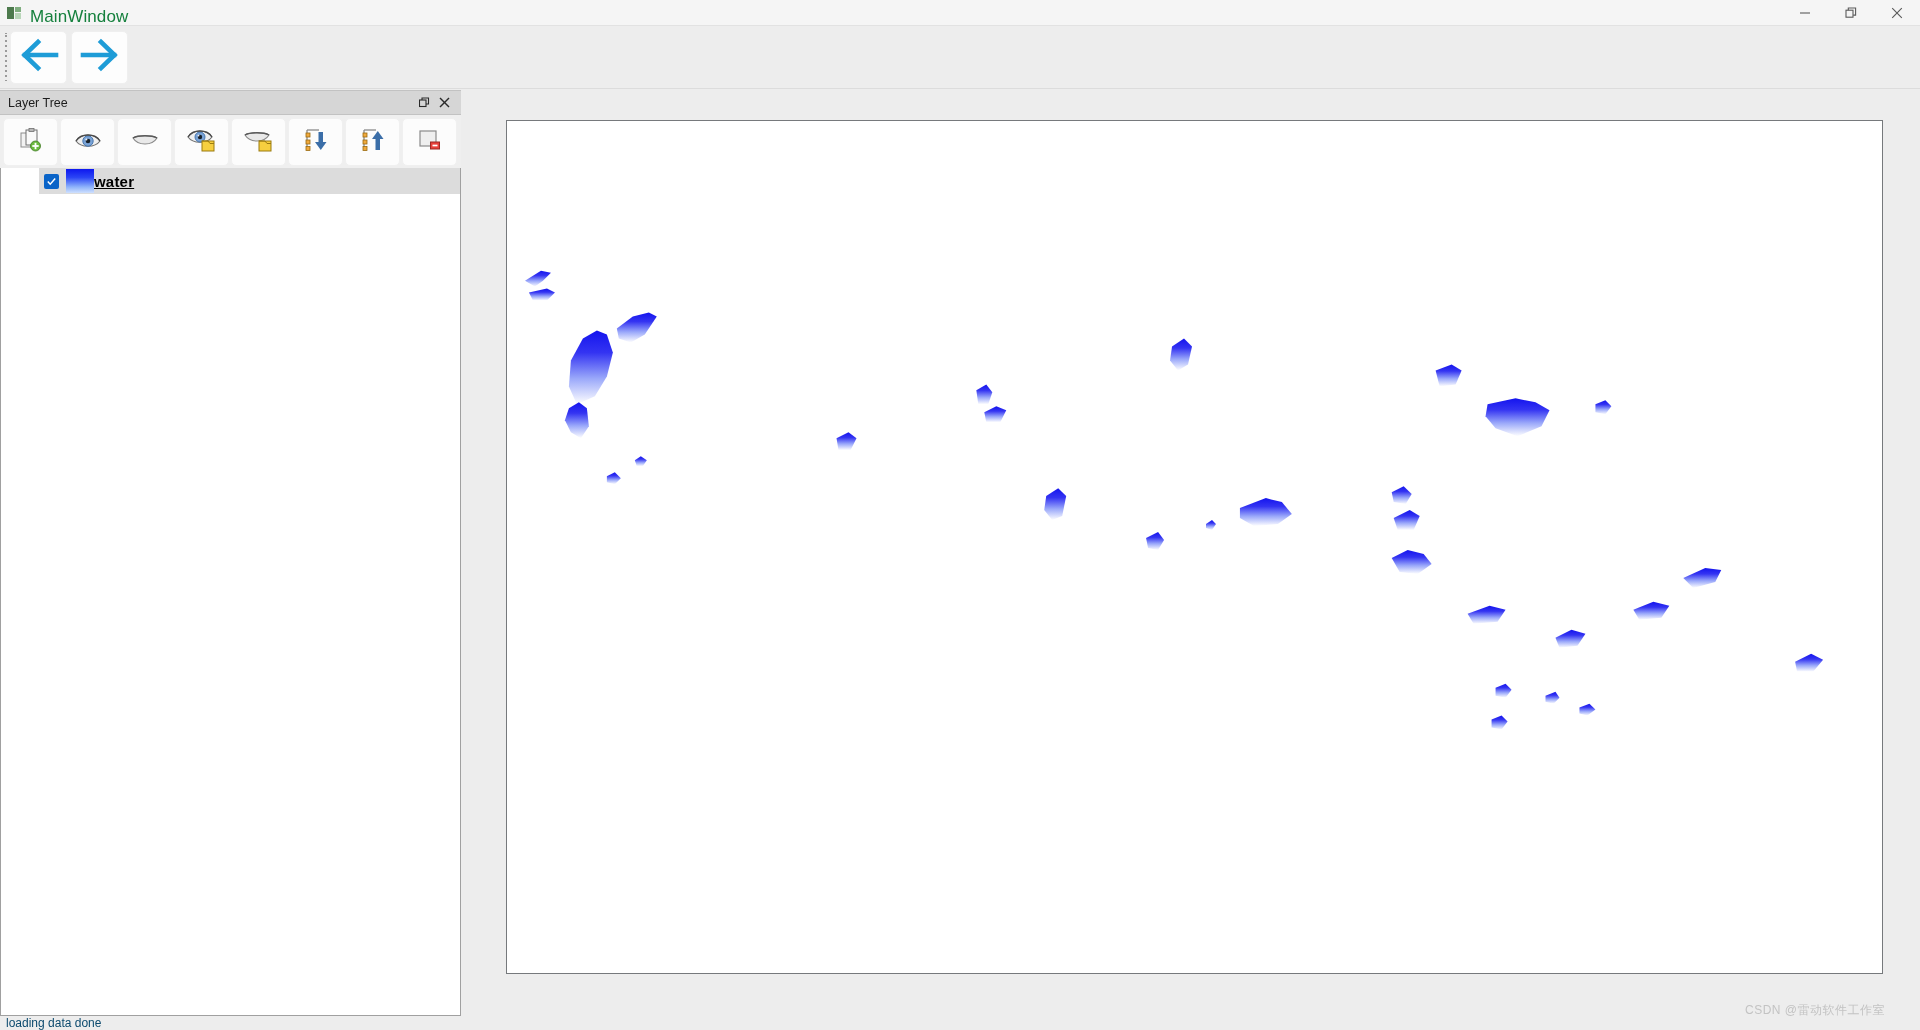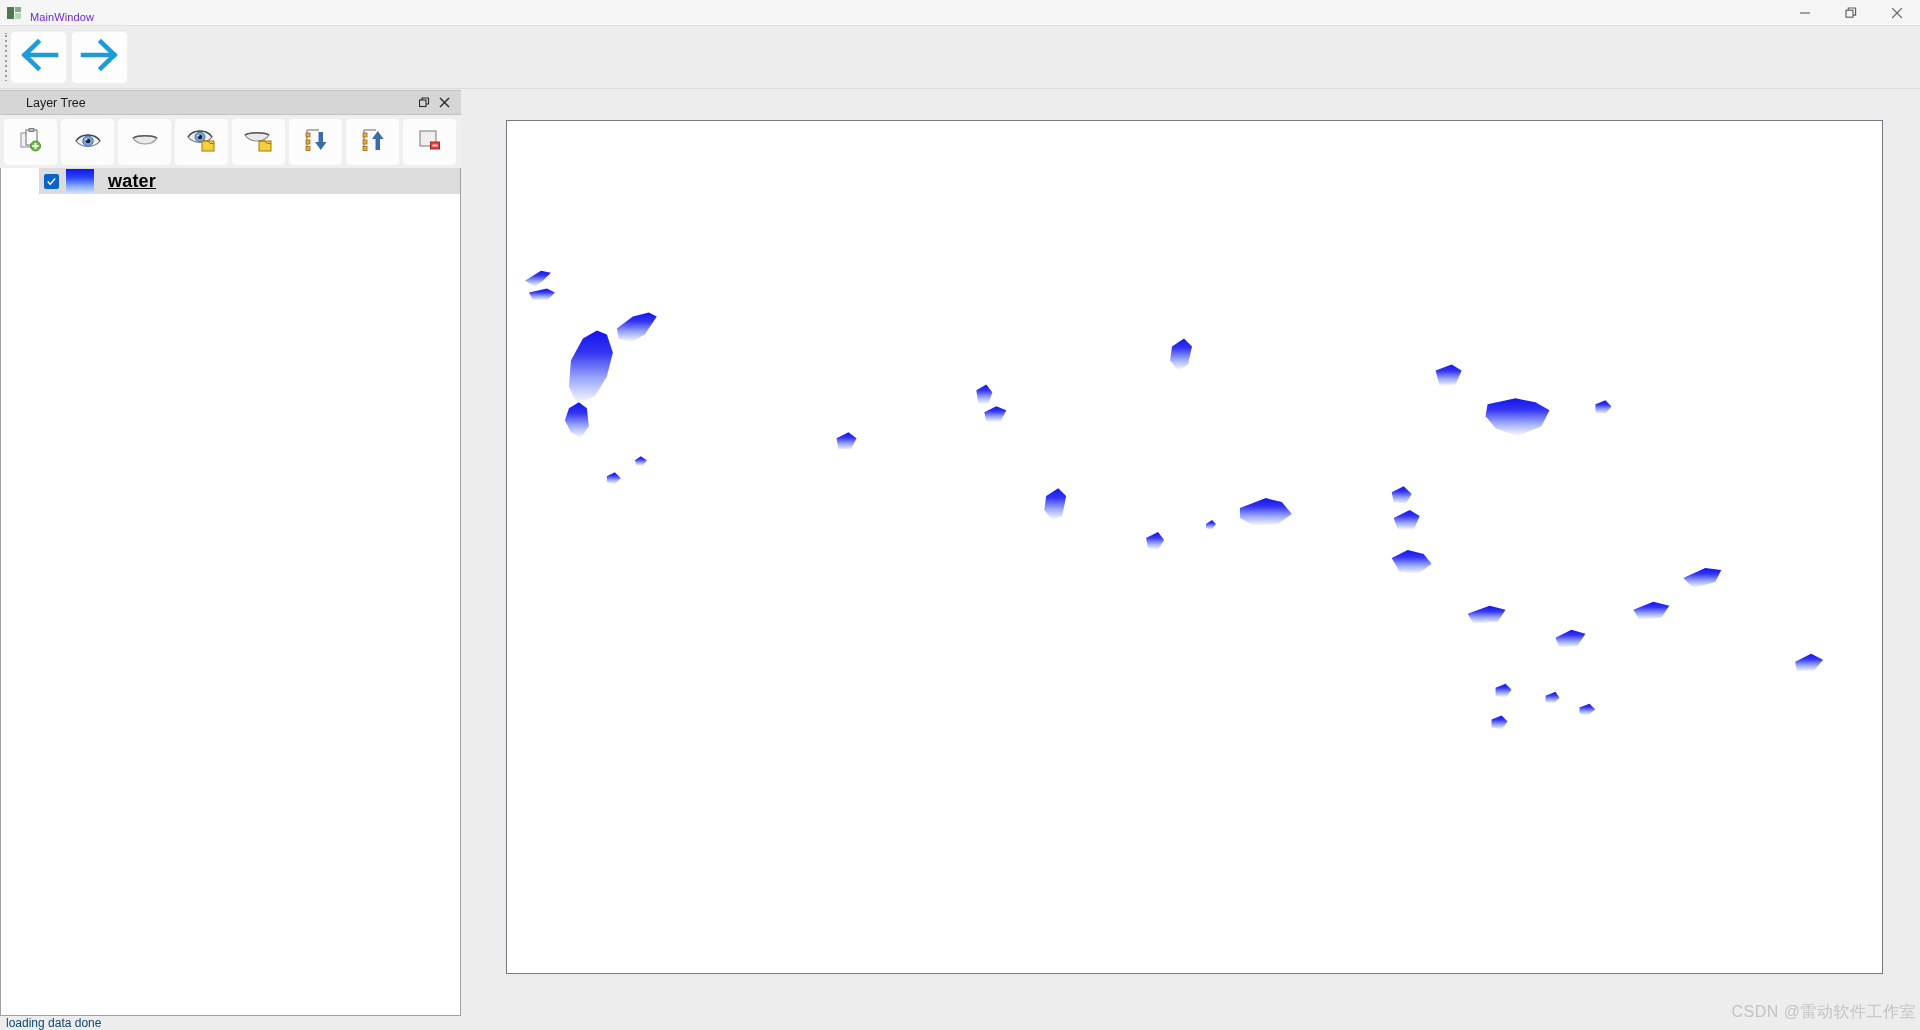--- a/index.html
+++ b/index.html
@@ -30,22 +30,22 @@
   #app-icon {
     width: 16px; height: 16px;
     margin-left: 7px; margin-right: 7px;
     position: relative;
     flex: none;
   }
   #app-icon .q1 { position:absolute; left:0; top:2px; width:7px; height:12px; background:#4d7a4d; }
   #app-icon .q2 { position:absolute; left:8px; top:2px; width:6px; height:5px; background:#7fae7f; }
   #app-icon .q3 { position:absolute; left:8px; top:8px; width:6px; height:6px; background:#b9d6b9; }
   #title-text {
-    font-size: 11px;
-    color: #6d28d9;
+    font-size: 17px;
+    color: #15803d;
     letter-spacing: .1px;
     margin-top: 8px;
   }
   #window-controls {
     margin-left: auto;
     display: flex;
     height: 26px;
   }
   .wctl {
     width: 46px; height: 26px;
@@ -97,21 +97,21 @@
     background: #d6d6d6;
     border-top: 1px solid #c2c2c2;
     border-bottom: 1px solid #c2c2c2;
     display: flex;
     align-items: center;
     box-sizing: border-box;
   }
   #dock-title {
     font-size: 12.5px;
     color: #1d1d1d;
-    margin-left: 26px;
+    margin-left: 8px;
   }
   #dock-btns { margin-left: auto; display: flex; align-items: center; padding-right: 7px; }
   .dock-btn {
     width: 20px; height: 20px;
     display: flex; align-items: center; justify-content: center;
     color: #2a2a2a;
   }
 
   #layer-toolbar {
     height: 53px;
@@ -159,23 +159,22 @@
     display: flex; align-items: center; justify-content: center;
     flex: none;
   }
   .layer-swatch {
     width: 28px; height: 24px;
     margin-left: 7px;
     flex: none;
     background: linear-gradient(to bottom, #0d17ef 0%, #2a44f5 35%, #8fb3fb 75%, #cfe0fe 100%);
   }
   .layer-label {
-    font-size: 18px;
+    font-size: 15px;
     color: #000;
-    margin-left: 14px;
     text-decoration: underline;
     font-weight: 600;
     letter-spacing: .2px;
   }
 
   
   #map-area {
     position: absolute;
     top: 90px; left: 461px;
     width: 1459px; height: 926px;
@@ -203,22 +202,22 @@
   }
   #status-text {
     position: absolute;
     left: 6px; top: 1016px;
     font-size: 12px;
     color: #0c4a6e;
     white-space: nowrap;
   }
   #watermark {
     position: absolute;
-    right: 4px; top: 1002px;
-    font-size: 16px;
+    right: 35px; top: 1002px;
+    font-size: 12px;
     color: #c3c3c3;
     white-space: nowrap;
     letter-spacing: .5px;
   }
 </style>
 </head>
 <body>
 
 <div id="titlebar">
   <div id="app-icon">

